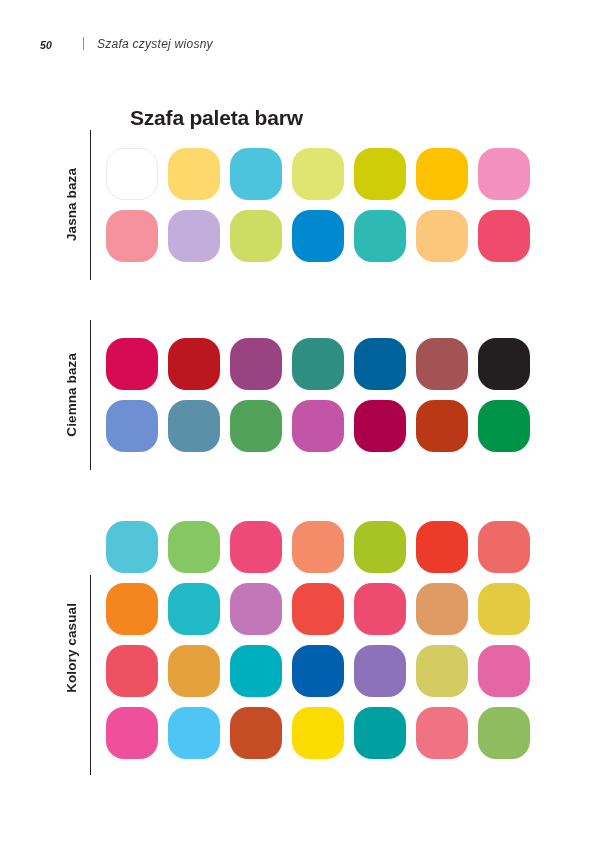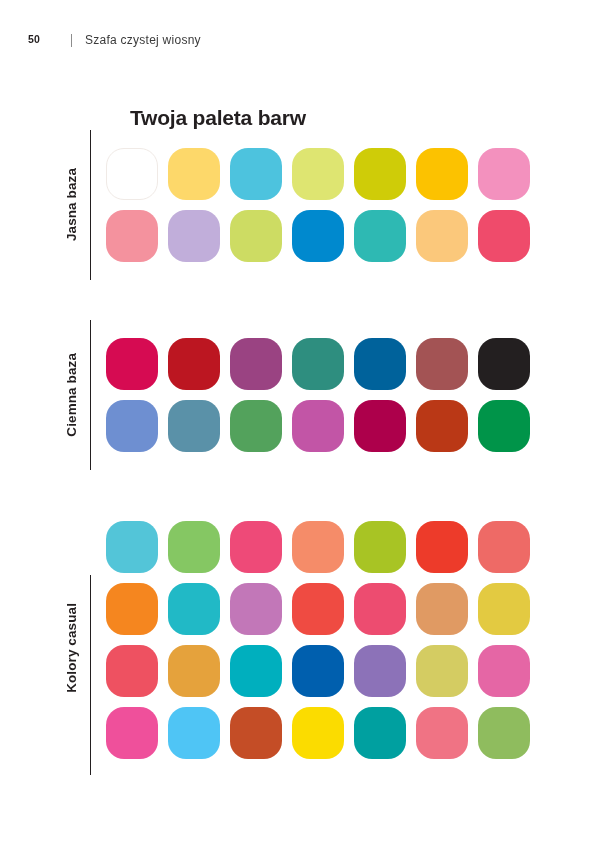--- a/index.html
+++ b/index.html
@@ -14,25 +14,26 @@
     position: relative;
     overflow: hidden;
     font-family: "Liberation Sans", sans-serif;
     color: #231f20;
     -webkit-font-smoothing: antialiased;
   }
 
   
   .page-header {
     position: absolute;
-    left: 28px;
+    left: 40px;
     top: 34px;
     display: flex;
-    align-items: flex-start;
+    align-items: flex-end;
     height: 16px;
+    font-style: italic;
   }
   .folio {
     font-size: 10.5px;
     font-weight: 700;
     letter-spacing: 0.2px;
     color: #231f20;
     line-height: 1;
   }
   .folio-rule {
     width: 1px;
@@ -125,21 +126,21 @@
 </style>
 </head>
 <body>
 
 <div class="page-header">
   <span class="folio">50</span>
   <span class="folio-rule"></span>
   <span class="running-title">Szafa czystej wiosny</span>
 </div>
 
-<h1 class="page-title">Twoja paleta barw</h1>
+<h1 class="page-title">Szafa paleta barw</h1>
 
 <div class="section" id="section-light">
   <div class="section-label-col">
     <span class="section-label">Jasna baza</span>
   </div>
   <div class="section-rule"></div>
   <div class="swatch-grid">
       <div class="swatch-row">
         <div class="swatch is-outlined" style="background: rgb(255, 255, 255);"></div>
         <div class="swatch" style="background: rgb(253, 216, 106);"></div>

